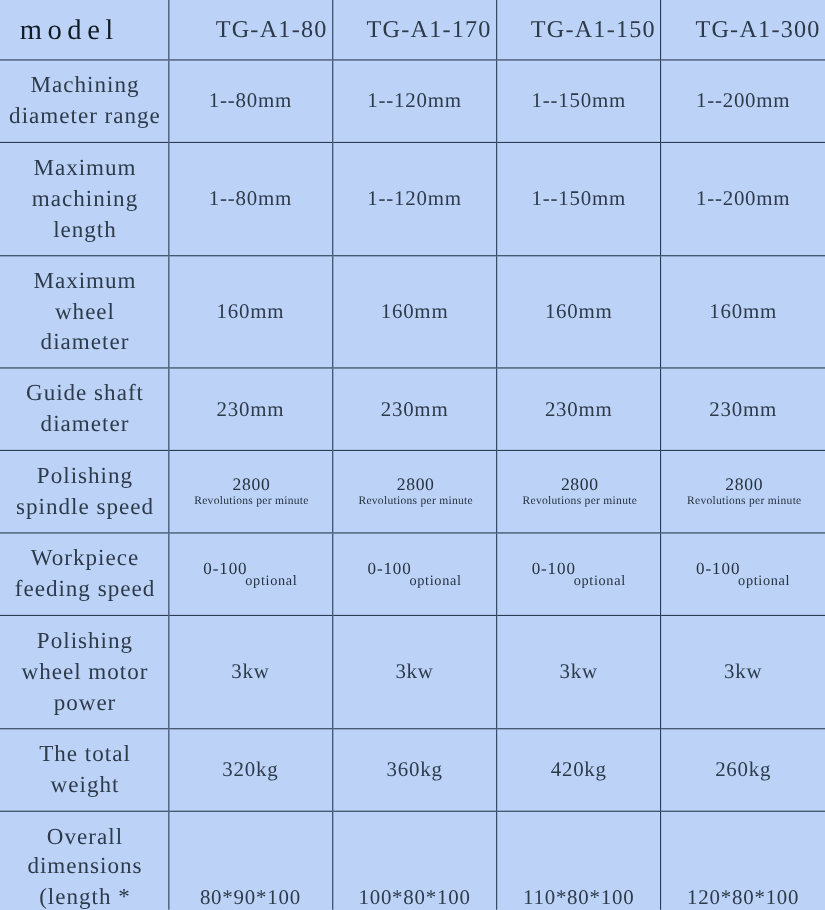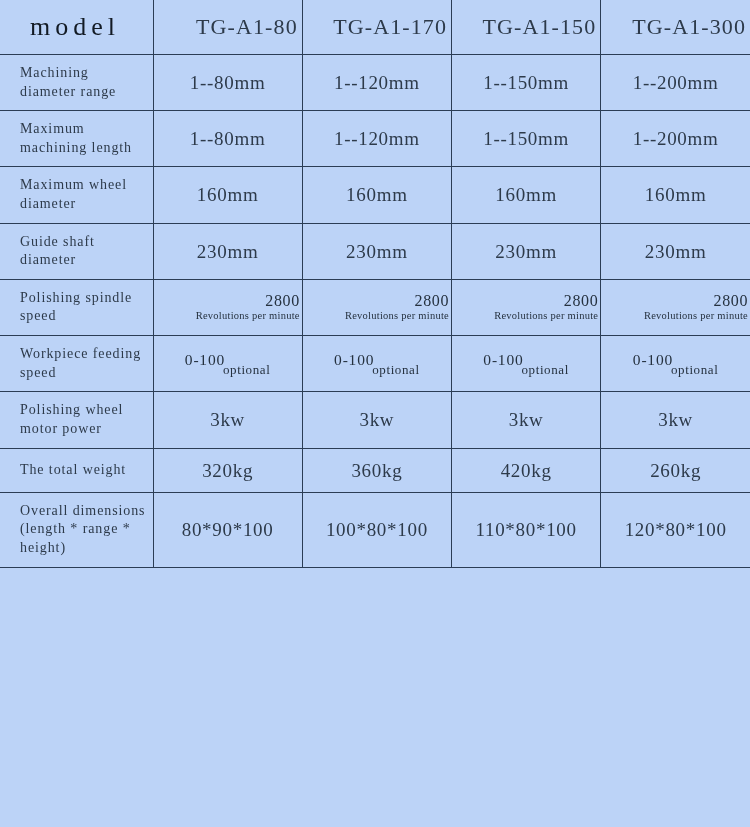--- a/index.html
+++ b/index.html
@@ -35,36 +35,35 @@
 
   .spec-table td {
     vertical-align: middle;
     padding: 0;
     background: #bcd3f7;
   }
 
   
   .spec-table td.label-cell {
     border-right: 1.5px solid #2b3d55;
-    padding-left: 12px;
   }
   .spec-table td.val-cell {
     border-right: 1.5px solid #2b3d55;
     text-align: center;
   }
   .spec-table td.val-cell.last-col {
     border-right: none;
   }
 
   .label-inner {
     padding: 9px 6px 9px 8px;
-    font-size: 14px;
+    font-size: 21px;
     line-height: 1.33;
     letter-spacing: 0.9px;
-    text-align: left;
+    text-align: center;
     color: #2d3a4a;
   }
 
   .val-inner {
     padding: 9px 4px;
     font-size: 19px;
     line-height: 1.33;
     letter-spacing: 0.7px;
     color: #2d3a4a;
   }
@@ -82,21 +81,21 @@
   .head-val {
     font-size: 22px;
     letter-spacing: 1.1px;
     padding: 14px 4px;
     text-align: right;
     color: #2d3a4a;
   }
 
   
   .stack-left {
-    text-align: right;
+    text-align: center;
     padding: 7px 2px 7px 4px;
   }
   .stack-left .big {
     display: block;
     font-size: 16px;
     letter-spacing: 0.6px;
     line-height: 1.05;
   }
   .stack-left .tiny {
     display: block;

